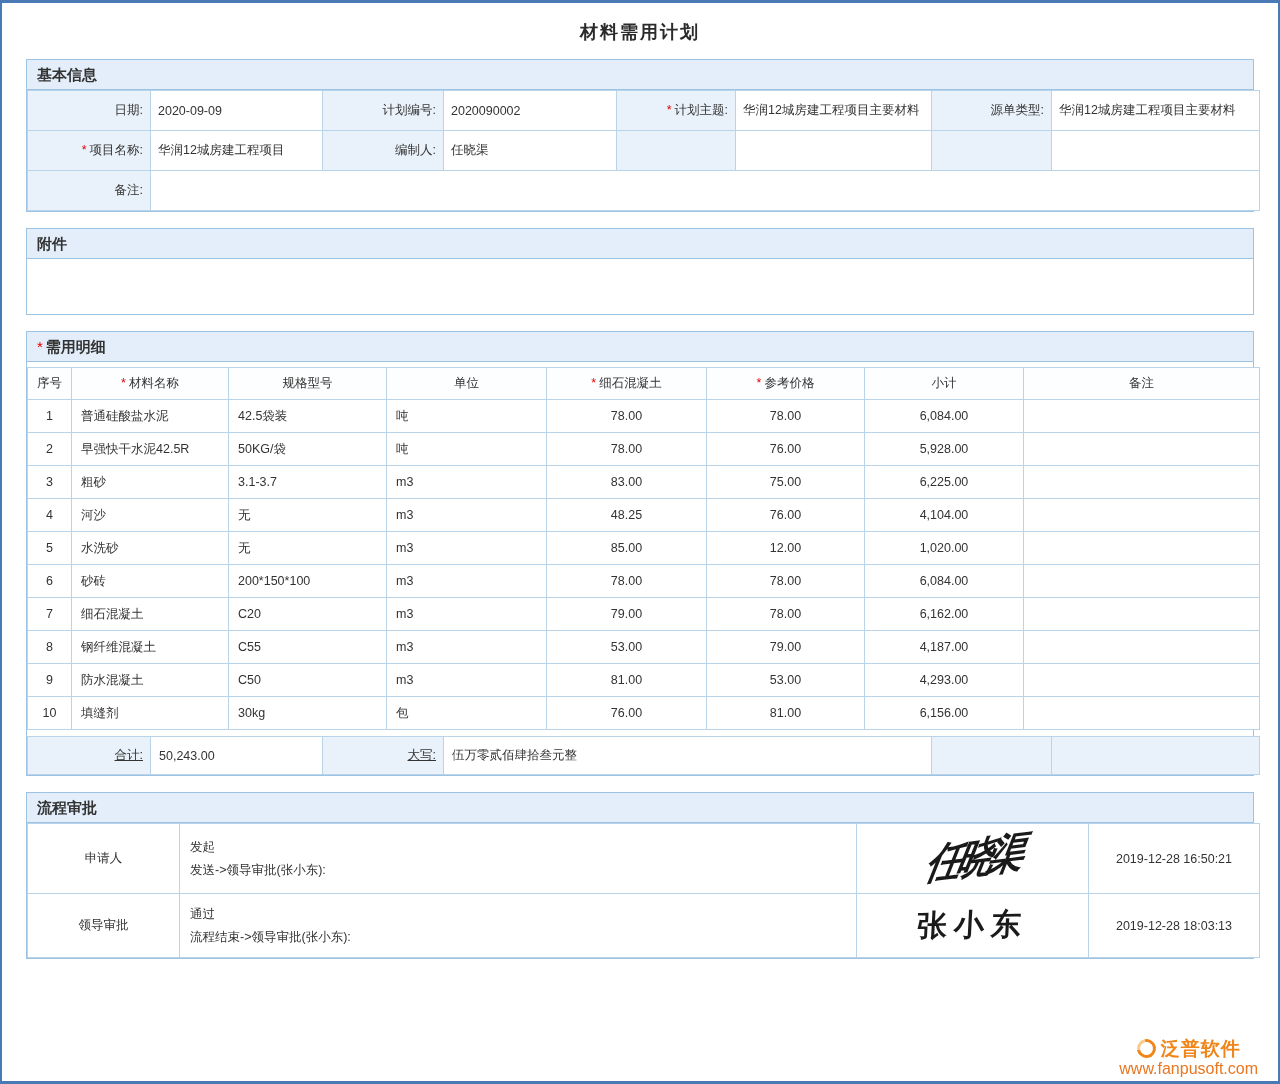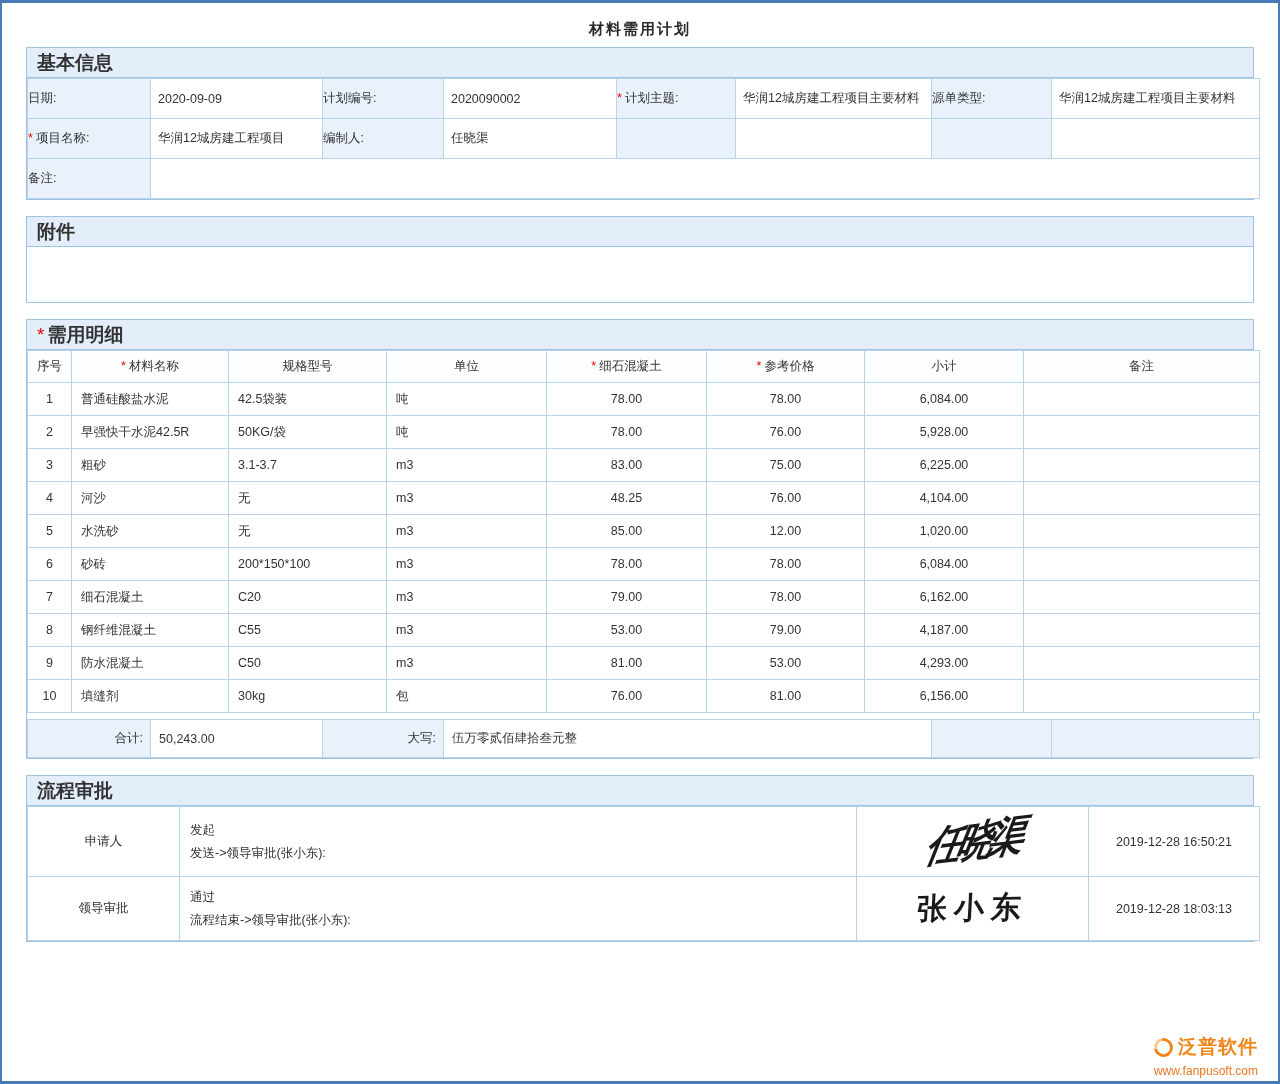--- a/index.html
+++ b/index.html
@@ -12,64 +12,64 @@
   .page {
     position: relative;
     width: 1280px; height: 1084px;
     background: #fff;
     border: 2px solid #4a7ab5;
     border-top-width: 3px; border-bottom-width: 3px;
     padding: 0 24px;
   }
   .page-title {
     text-align: center;
-    font-size: 15px; font-weight: bold; color: #2b2b2b;
+    font-size: 18px; font-weight: bold; color: #2b2b2b;
     letter-spacing: 2px;
-    padding: 17px 0 8px;
+    padding: 17px 0 15px;
   }
   .panel {
     border: 1px solid #9ec3e2;
     background: #fff;
     margin-bottom: 16px;
   }
   .panel-header {
     height: 30px; line-height: 30px;
     background: #e3eefa;
     border-bottom: 1px solid #9ec3e2;
     padding-left: 10px;
-    font-weight: bold; font-size: 19px; color: #333;
+    font-weight: bold; font-size: 15px; color: #333;
   }
   .req { color: #e60000; margin-right: 3px; font-weight: normal; }
 
   table { border-collapse: collapse; width: 100%; table-layout: fixed; }
   td, th { border: 1px solid #b9d3e9; font-weight: normal; font-size: 12.5px; color: #333; }
 
   
   .info-table td { height: 40px; }
-  .info-table .lbl { background: #e9f2fa; padding-right: 7px; white-space: nowrap; }
+  .info-table .lbl { background: #e9f2fa; text-align: right; padding-right: 7px; white-space: nowrap; }
   .info-table .val { background: #fff; text-align: left; padding-left: 7px; white-space: nowrap; overflow: hidden; }
 
   
   .attach-table { width: calc(100% - 18px); margin: 6px 10px 0 8px; }
   .attach-table td { height: 28px; }
   .attach-file { background: #fff; text-align: left; padding-left: 8px; }
   .attach-meta { background: #eef5fc; text-align: center; }
   .attach-extra { background: #fff; }
   .attach-space { height: 55px; }
 
   
-  .detail-table { }
+  .detail-table { margin-top: 5px; }
   .detail-table th { height: 32px; background: #fdfeff; text-align: center; }
   .detail-table td { height: 33px; background: #fff; }
   .ac { text-align: center; }
   .al { text-align: left; padding-left: 9px; }
 
   .total-table { margin-top: 6px; }
   .total-table td { height: 38px; }
-  .total-table .lbl { background: #e9f2fa; text-align: right; padding-right: 7px; }
+  .total-table .lbl { background: #e9f2fa; text-align: right; padding-right: 7px; text-decoration: underline; }
   .total-table .valbox { background: #fff; text-align: left; padding-left: 8px; }
   .total-table .fill { background: #e9f2fa; }
 
   
   .appr-table th { height: 30px; background: #fdfeff; text-align: center; }
   .appr-table .node-cell { text-align: center; background: #fff; }
   .appr-row1 td { height: 70px; }
   .appr-row2 td { height: 64px; }
   .opinion-cell { text-align: left; vertical-align: middle; padding: 6px 10px; background: #fff; }
   .opinion-cell div { line-height: 23px; }
@@ -94,21 +94,21 @@
     line-height: 1.1;
   }
   .brand-row { display: flex; align-items: center; }
   .brand-icon {
     width: 19px; height: 19px; border-radius: 50%;
     border: 3px solid #f0851a; border-left-color: #fbc98c;
     transform: rotate(35deg);
     display: inline-block; margin-right: 5px;
   }
   .brand-name { font-size: 19px; font-weight: bold; color: #f0851a; letter-spacing: 1px; }
-  .brand-url { font-size: 12px; color: #e87722; margin-top: 7px; }
+  .brand-url { font-size: 16px; color: #e87722; margin-top: 1px; }
 </style>
 </head>
 <body>
 
 <div class="page">
 
   <h1 class="page-title">材料需用计划</h1>
 
   <section class="panel">
     <div class="panel-header">

